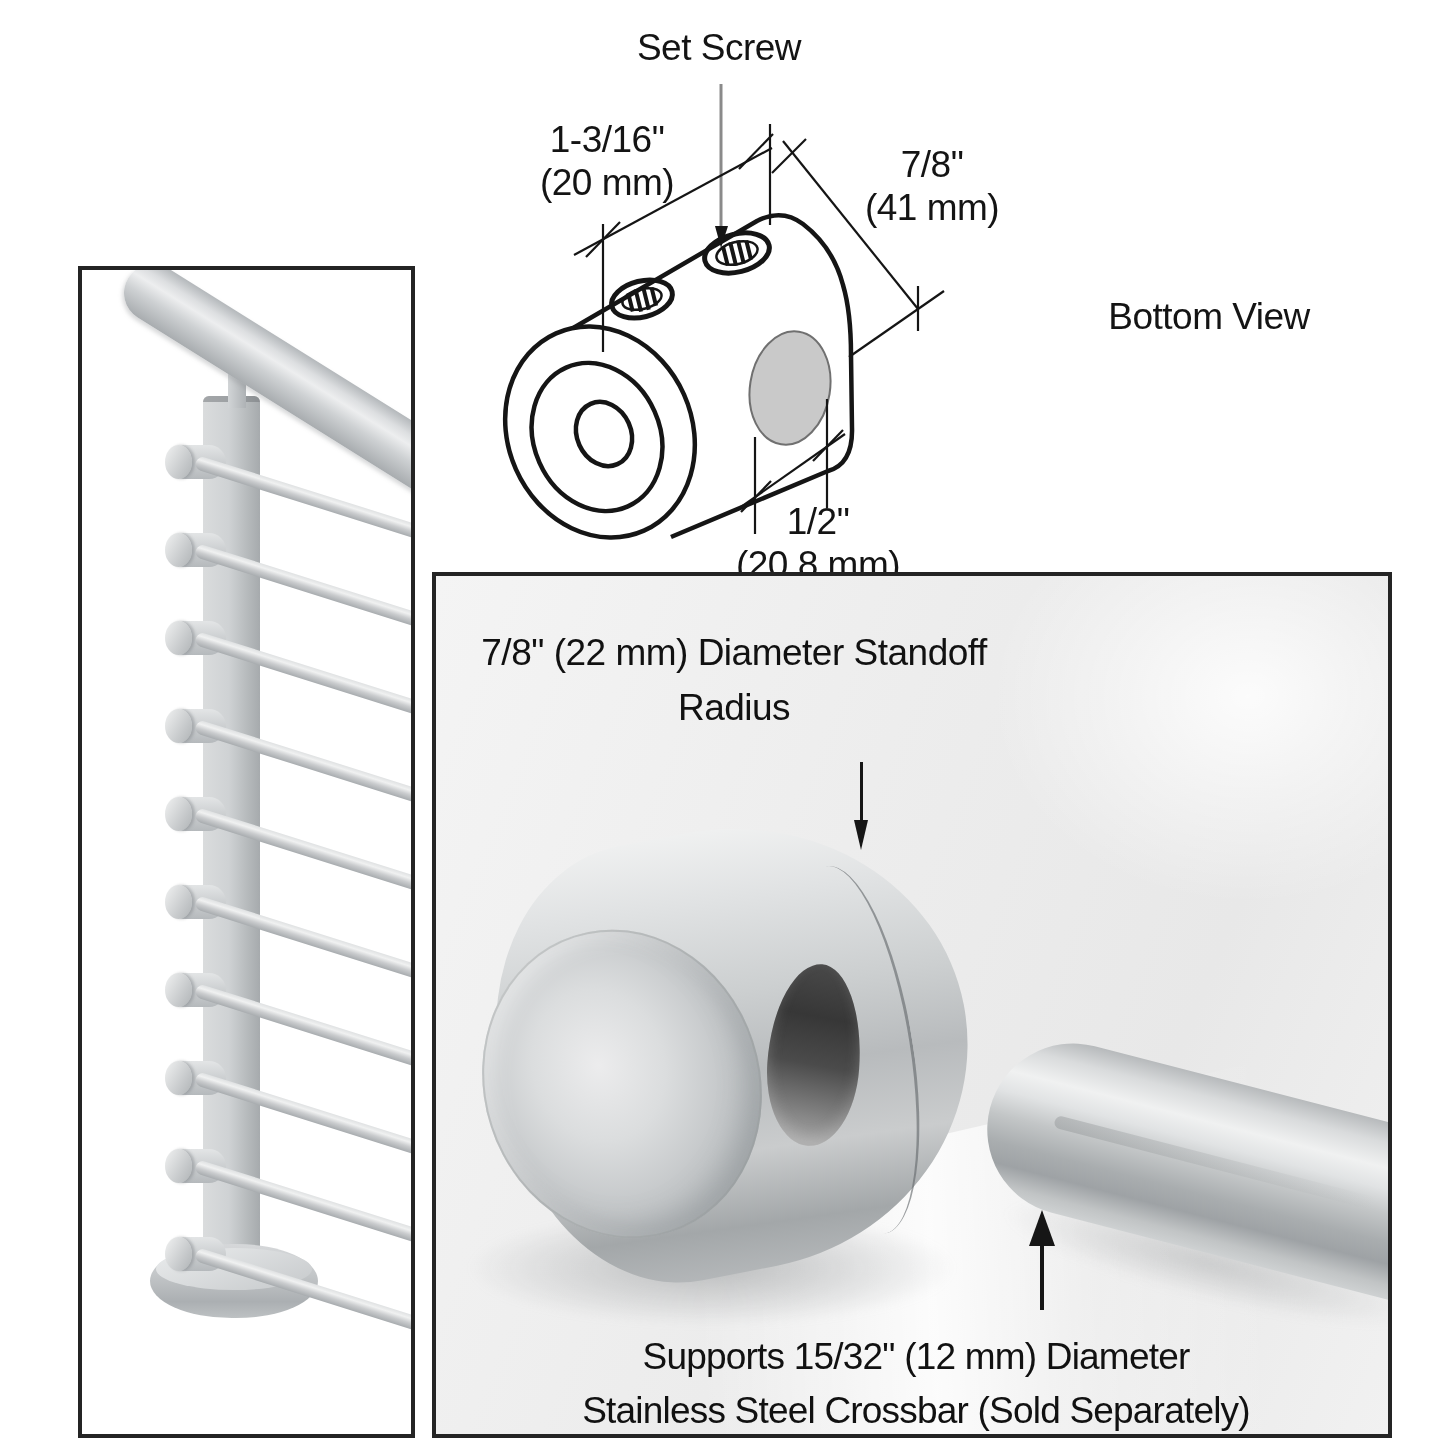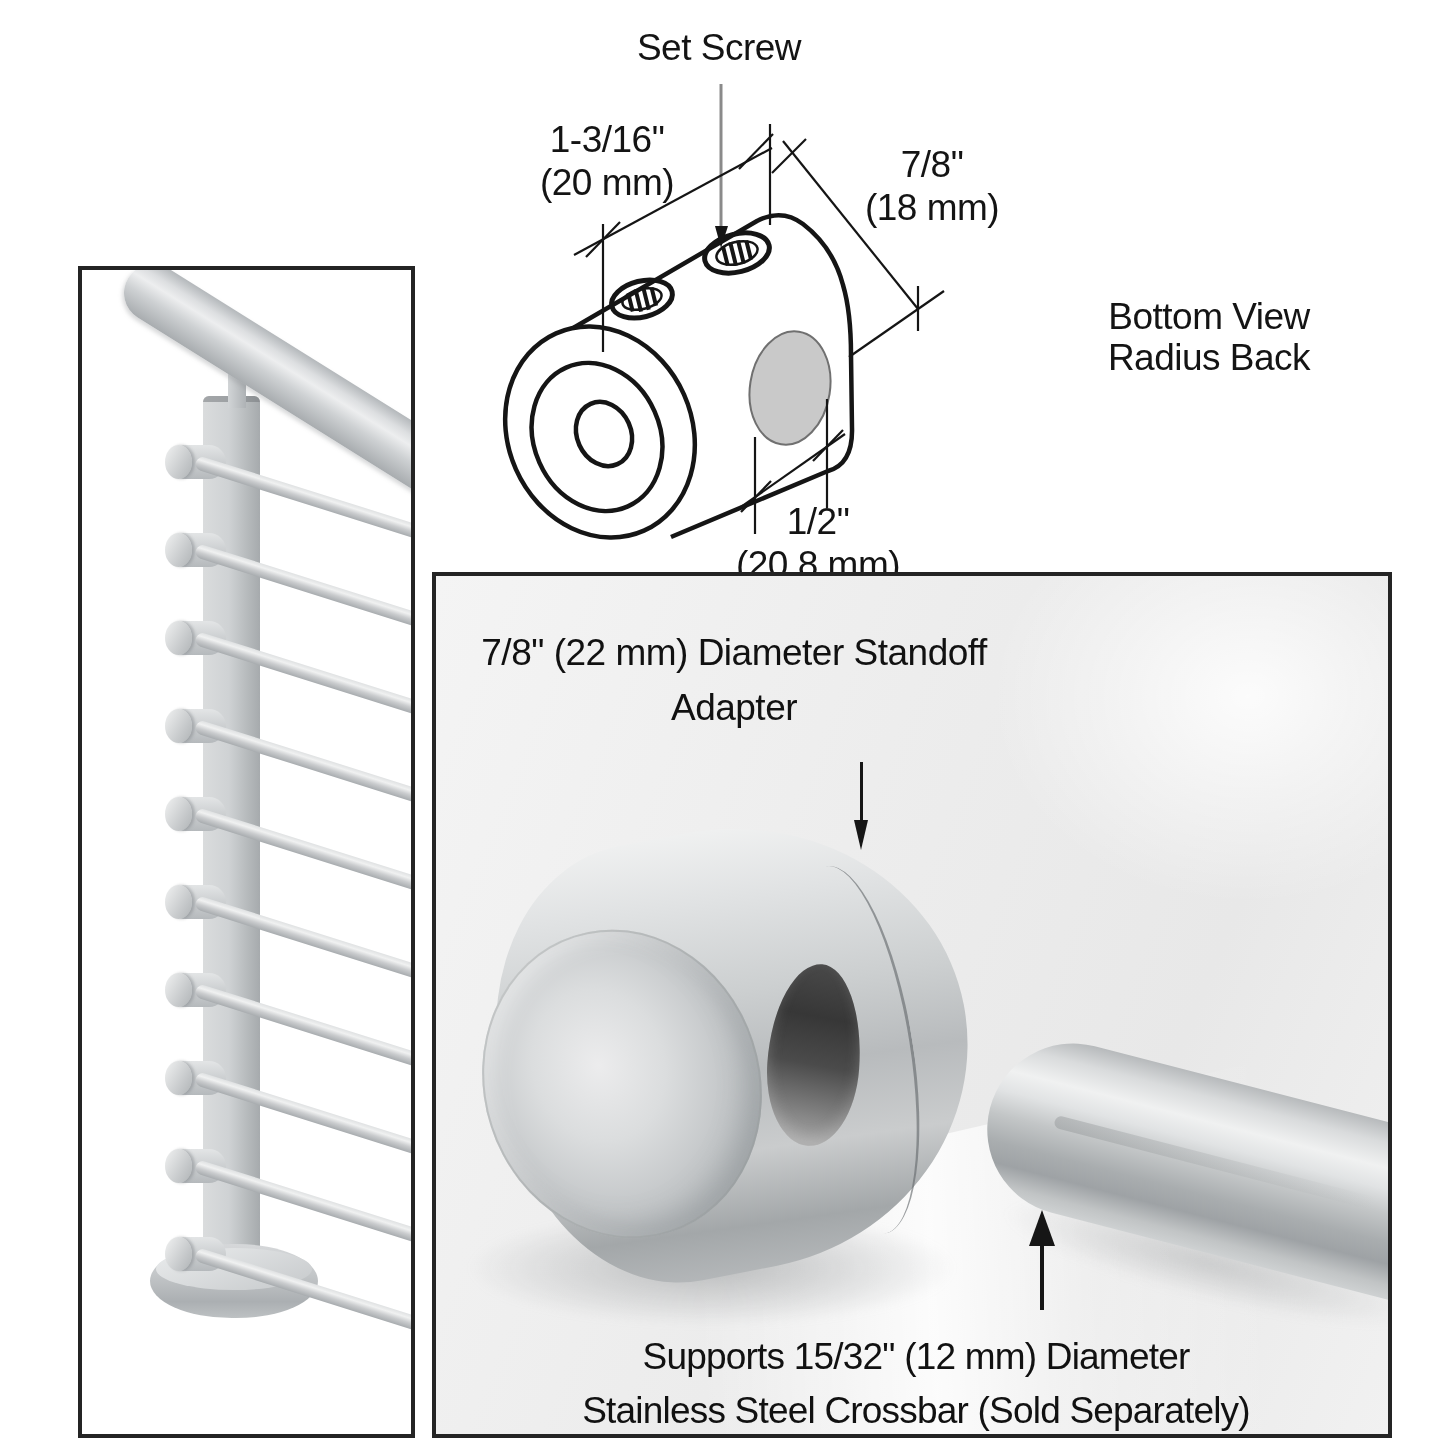--- a/index.html
+++ b/index.html
@@ -220,29 +220,28 @@
 
   <div class="lbl" style="left:719px;top:26px">
     <span>Set Screw</span>
   </div>
   <div class="lbl" style="left:607px;top:118px">
     <div>1-3/16"</div>
     <div>(20 mm)</div>
   </div>
   <div class="lbl" style="left:932px;top:143px">
     <div>7/8"</div>
-    <div>(18 mm)</div>
+    <div>(41 mm)</div>
   </div>
   <div class="lbl" style="left:818px;top:500px">
     <div>1/2"</div>
     <div>(20.8 mm)</div>
   </div>
   <div class="lbl" id="side-note" style="left:1209px;top:296px">
     <div>Bottom View</div>
-    <div>Radius Back</div>
   </div>
 
   <div id="photo-panel" class="panel">
     <div class="glow"></div>
     <div class="sweep"></div>
     <div class="conn-shadow"></div>
     <div class="rod-shadow"></div>
 
     <div class="conn-body"></div>
     <div class="conn-seam"></div>
@@ -250,21 +249,21 @@
     <div class="conn-hole"></div>
     <div class="rod"></div>
 
     <div class="arrow-shaft" id="down-arrow-shaft"></div>
     <div id="down-arrow-head"></div>
     <div id="up-arrow-head"></div>
     <div class="arrow-shaft" id="up-arrow-shaft"></div>
 
     <div class="caption" id="caption-top">
       <div>7/8" (22 mm) Diameter Standoff</div>
-      <div>Adapter</div>
+      <div>Radius</div>
     </div>
     <div class="caption" id="caption-bottom">
       <div>Supports 15/32" (12 mm) Diameter</div>
       <div>Stainless Steel Crossbar (Sold Separately)</div>
     </div>
   </div>
 
 </div>
 
 </body></html>

